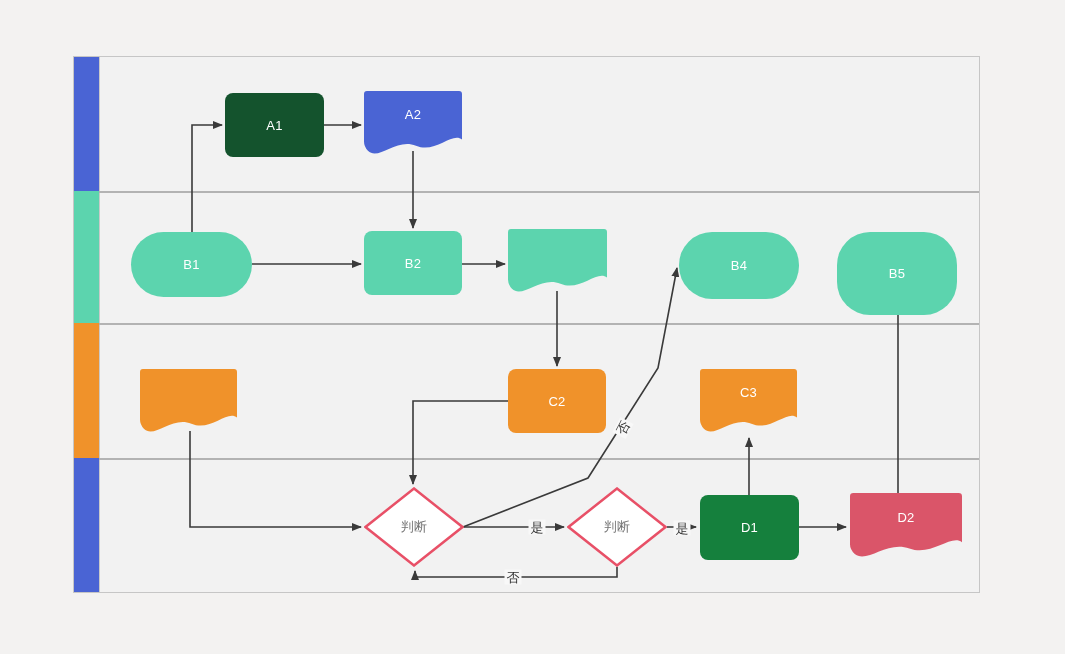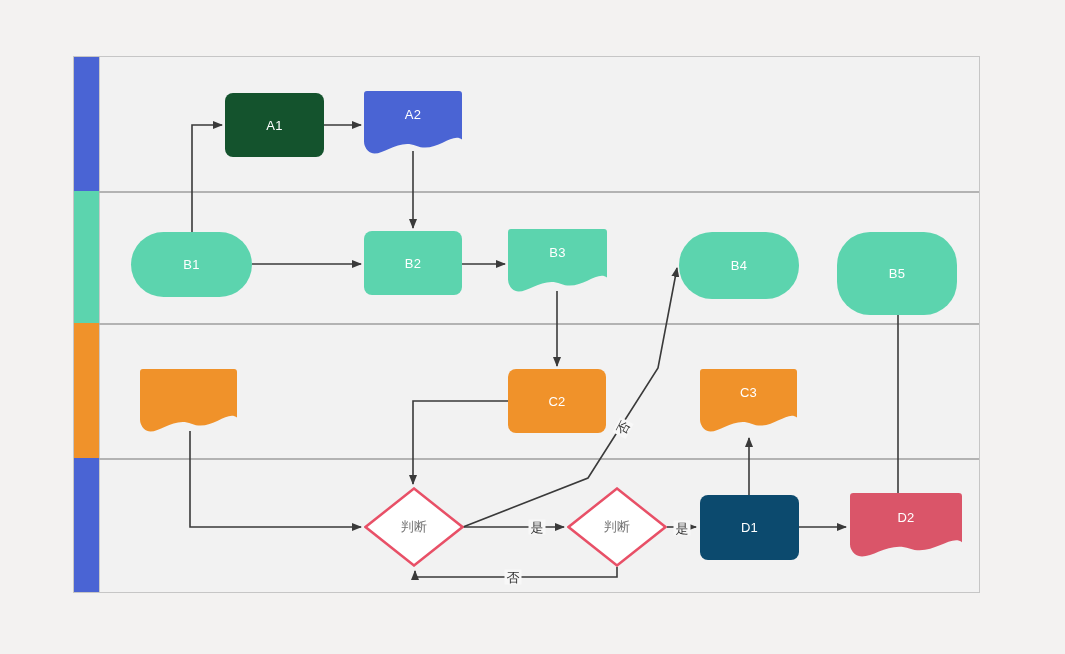--- a/index.html
+++ b/index.html
@@ -108,21 +108,20 @@
   </div>
 
   <div class="node process" style="left: 364px; top: 231px; width: 98px; height: 64px; background: rgb(92, 212, 174);">
     <span class="nlabel">B2</span>
   </div>
 
   <div class="node doc" style="left:508px;top:229px;width:99px;height:66px">
     <svg viewBox="0 0 100 64" preserveAspectRatio="none">
       <path d="M3 0 H97 Q100 0 100 3 V47 C90 39 73 61 53 53 C33 45 15 68 4 58 Q0 54 0 49 V3 Q0 0 3 0 Z" style="fill: rgb(92, 212, 174);"></path>
     </svg>
-    <span class="nlabel">B3</span>
   </div>
 
   <div class="node terminator" style="left: 679px; top: 232px; width: 120px; height: 67px; background: rgb(92, 212, 174);">
     <span class="nlabel">B4</span>
   </div>
 
   <div class="node terminator" style="left: 837px; top: 232px; width: 120px; height: 83px; background: rgb(92, 212, 174);">
     <span class="nlabel">B5</span>
   </div>
 
@@ -150,21 +149,21 @@
     <span class="nlabel">判断</span>
   </div>
 
   <div class="node decision" style="left:567px;top:487px;width:100px;height:80px">
     <svg viewBox="0 0 100 80" preserveAspectRatio="none">
       <polygon points="50,1.5 98.5,40 50,78.5 1.5,40"></polygon>
     </svg>
     <span class="nlabel">判断</span>
   </div>
 
-  <div class="node process" style="left: 700px; top: 495px; width: 99px; height: 65px; background: #0c4a6e; text-align: center;">
+  <div class="node process" style="left: 700px; top: 495px; width: 99px; height: 65px; background: #15803d; text-align: center;">
     <span class="nlabel">D1</span>
   </div>
 
   <div class="node doc" style="left:850px;top:493px;width:112px;height:67px">
     <svg viewBox="0 0 100 64" preserveAspectRatio="none">
       <path d="M3 0 H97 Q100 0 100 3 V47 C90 39 73 61 53 53 C33 45 15 68 4 58 Q0 54 0 49 V3 Q0 0 3 0 Z" style="fill: rgb(218, 85, 105);"></path>
     </svg>
     <span class="nlabel">D2</span>
   </div>
 

